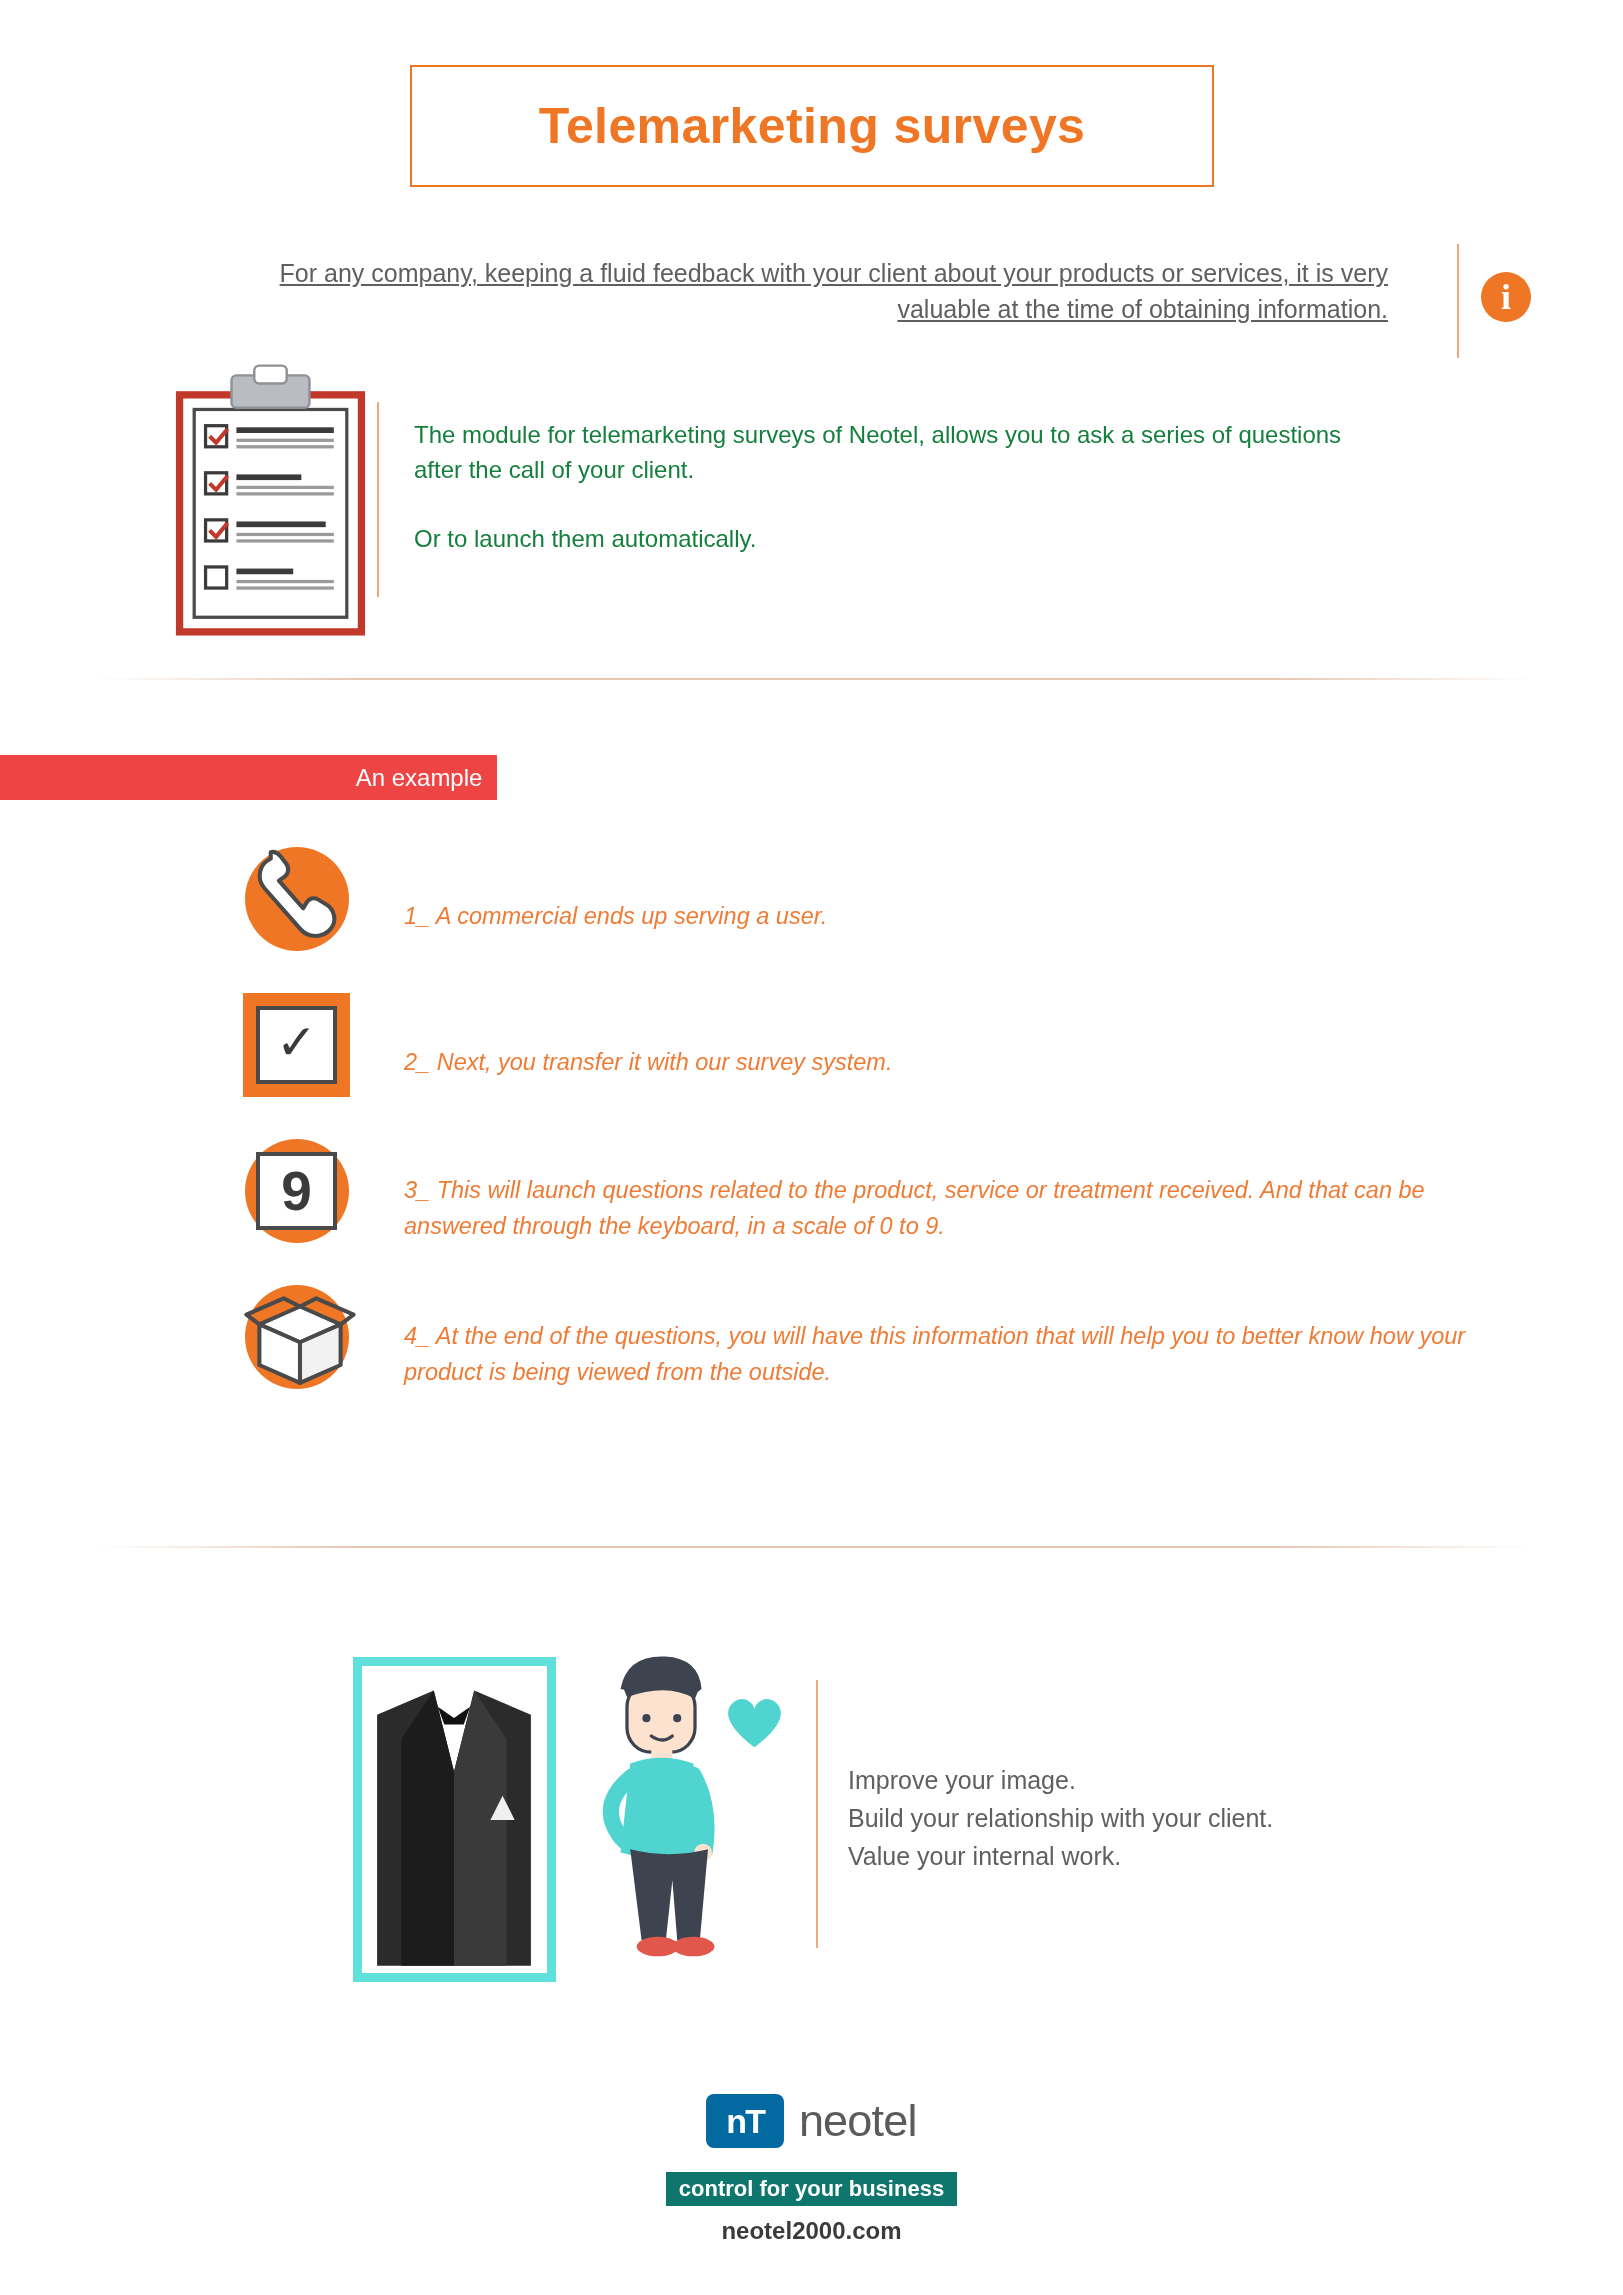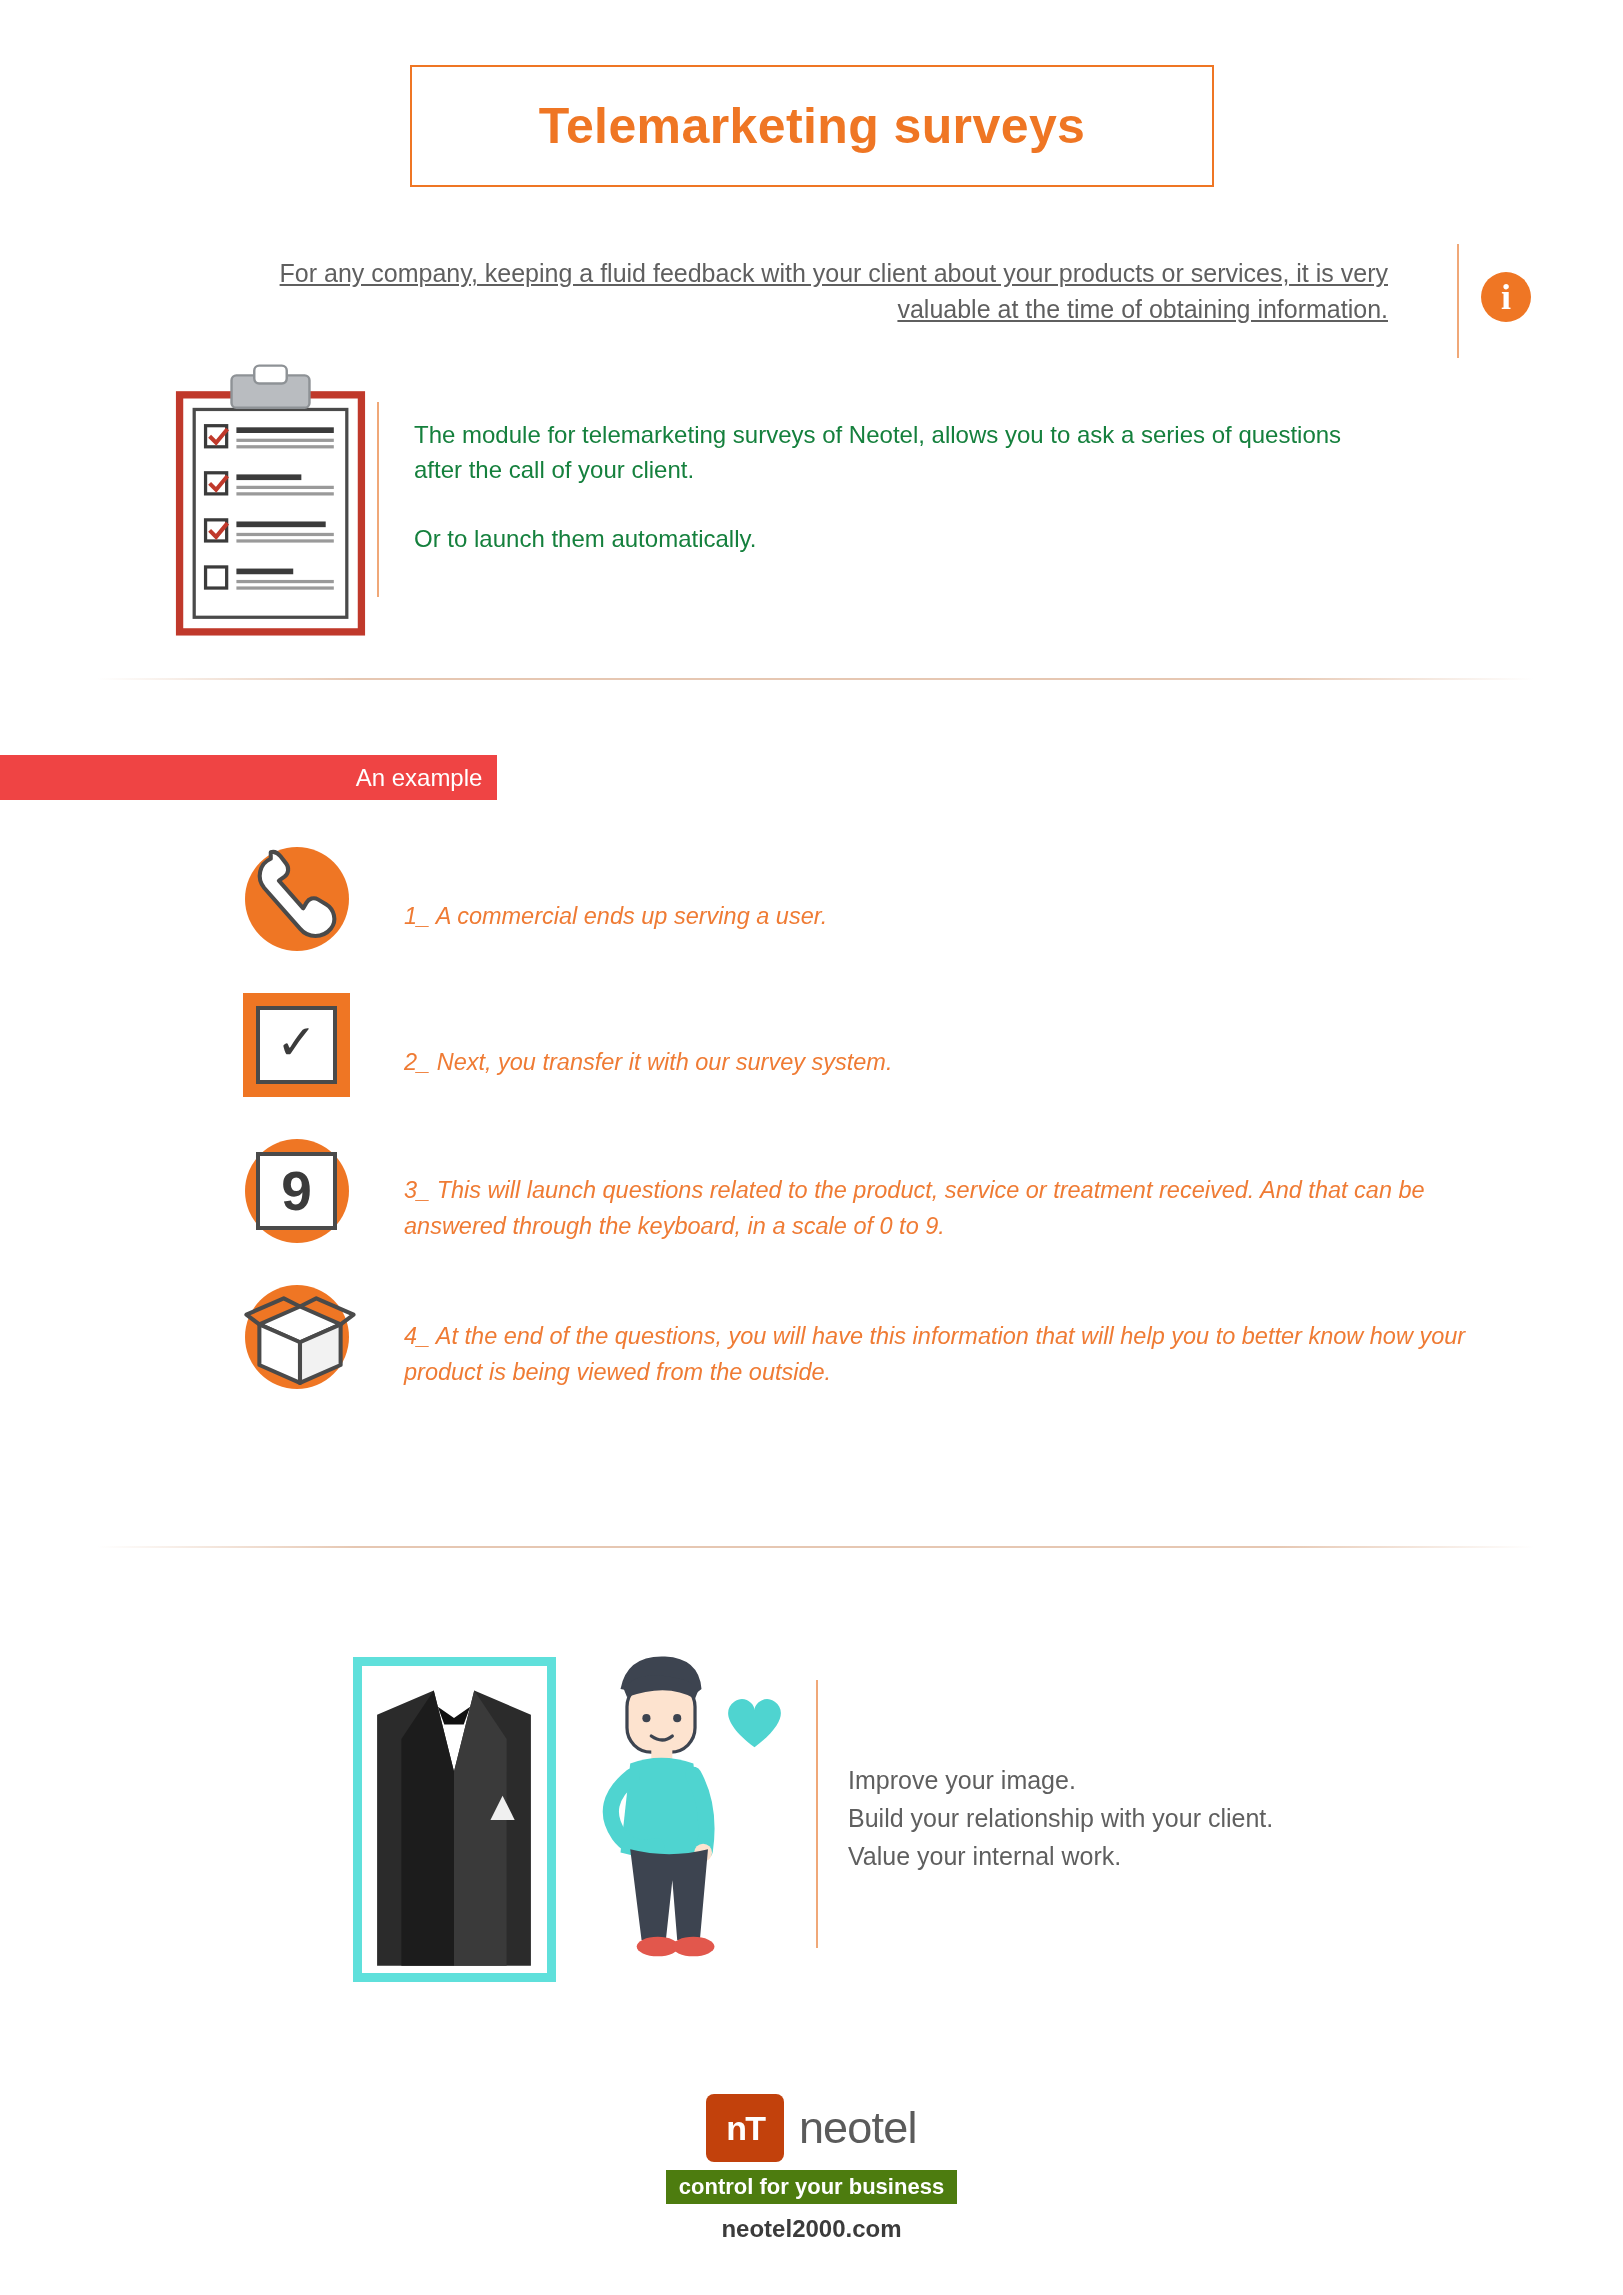--- a/index.html
+++ b/index.html
@@ -242,40 +242,40 @@
     text-align: center;
   }
   .logo-row {
     display: flex;
     align-items: center;
     justify-content: center;
     gap: 14.6px;
   }
   .logo-mark {
     width: 78px;
-    height: 68px;
-    background: #c2410c;
+    height: 54px;
+    background: #0369a1;
     border-radius: 8px;
     color: #ffffff;
     font-size: 34px;
     font-weight: bold;
     display: flex;
     align-items: center;
     justify-content: center;
     letter-spacing: -1.6px;
   }
   .logo-word {
     font-size: 45px;
     color: #5b5b5b;
     letter-spacing: -0.8px;
   }
   .tagline {
-    margin-top: 8px;
+    margin-top: 24px;
     display: inline-block;
-    background: #4d7c0f;
+    background: #0f766e;
     color: #ffffff;
     font-size: 22px;
     font-weight: bold;
     padding: 4px 13px;
   }
   .site {
     margin-top: 11.4px;
     font-size: 24px;
     font-weight: bold;
     color: #3b3b3b;

